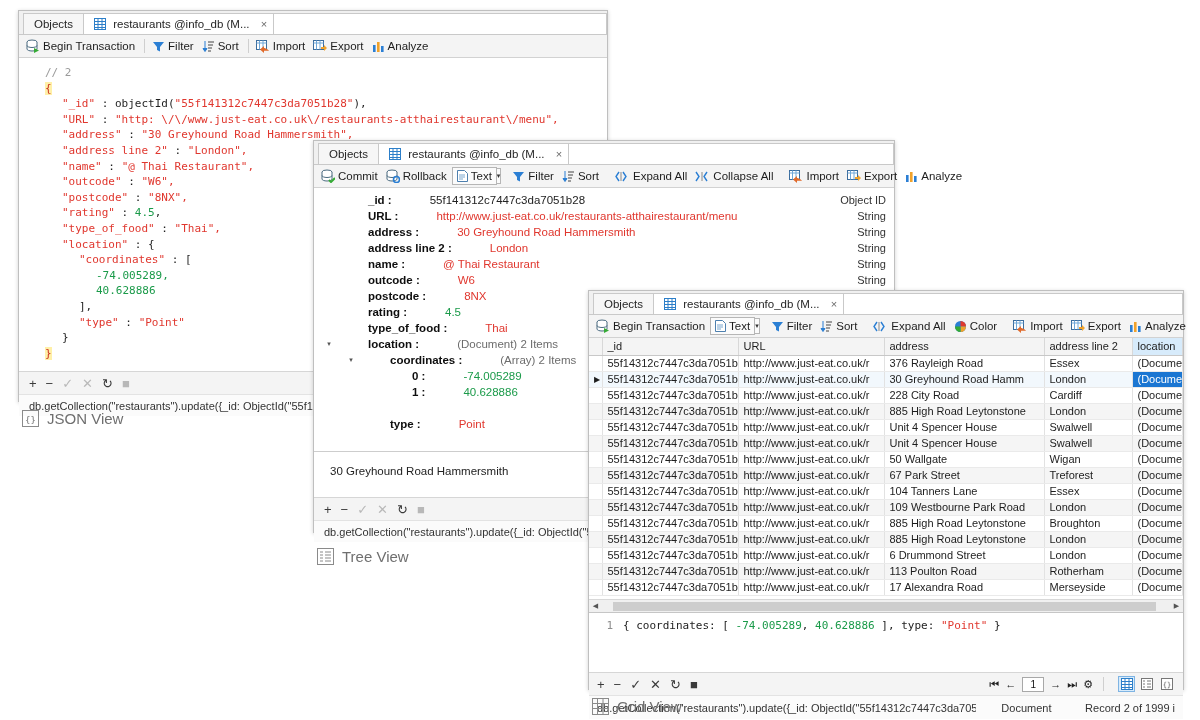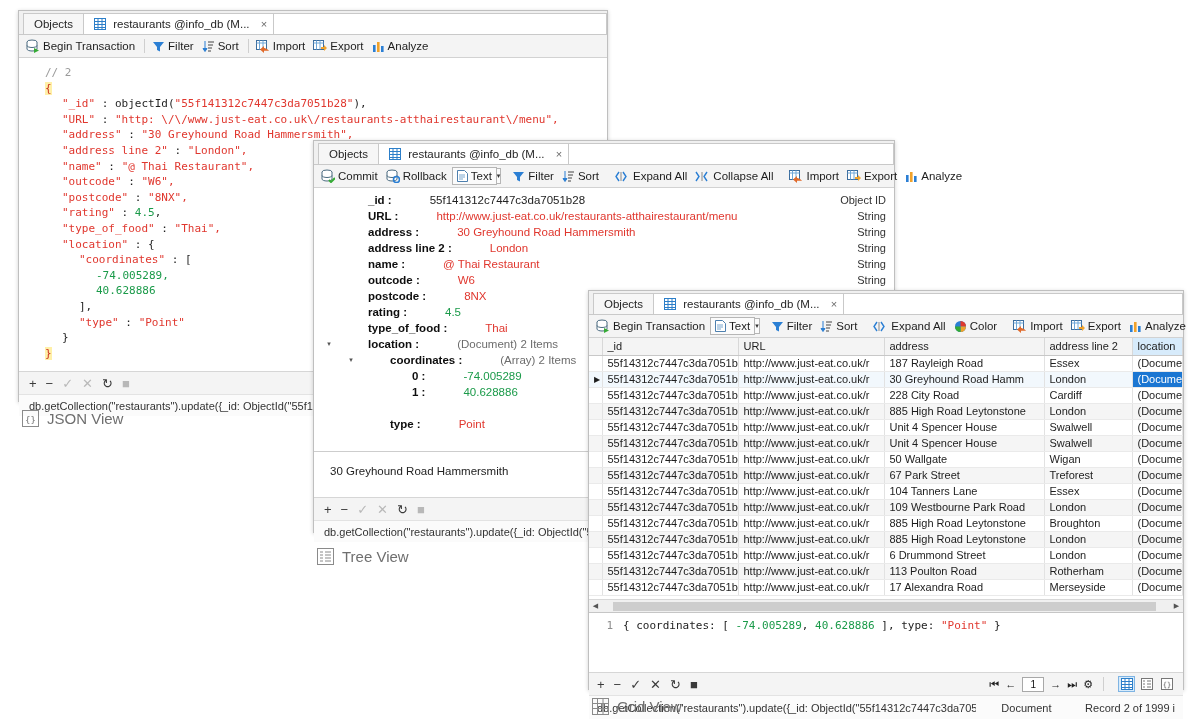--- a/index.html
+++ b/index.html
@@ -665,21 +665,21 @@
               <th style="width: 160px; margin-top: 48px;">address</th>
               <th style="width: 88px;">address line 2</th>
               <th class="sel">location</th>
             </tr>
         </thead>
         <tbody id="grid-body">
             <tr class="odd">
               <td class="rowhdr"></td>
               <td>55f14312c7447c3da7051b27</td>
               <td>http://www.just-eat.co.uk/r</td>
-              <td>187 Rayleigh Road</td>
+              <td>376 Rayleigh Road</td>
               <td>Essex</td>
               <td>(Document) 2 Fields</td>
             </tr>
             <tr class="cur">
               <td class="rowhdr">▶</td>
               <td>55f14312c7447c3da7051b28</td>
               <td>http://www.just-eat.co.uk/r</td>
               <td>30 Greyhound Road Hamm</td>
               <td>London</td>
               <td class="selcell">(Document) 2 Fields</td>

